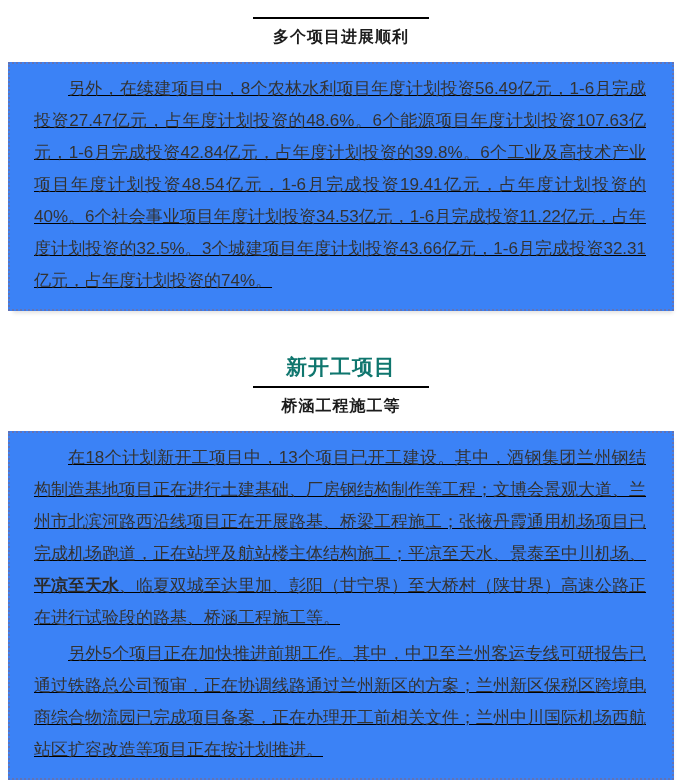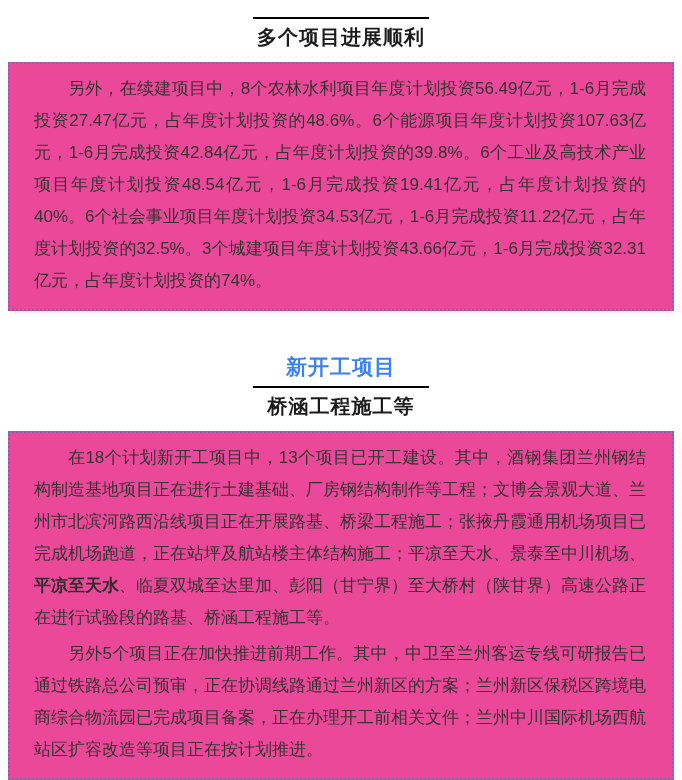--- a/index.html
+++ b/index.html
@@ -26,33 +26,34 @@
     line-height: 24px;
   }
   .title-underline {
     width: 176px;
     height: 2px;
     background: #000000;
     margin: 7px auto 6px auto;
   }
   .section-subtitle {
     text-align: center;
-    font-size: 20px;
+    font-size: 16px;
     font-weight: bold;
     color: #1c1c1c;
     letter-spacing: 1px;
     line-height: 24px;
   }
   .content-box {
     margin: 13px 8px 0 8px;
     border-width: 2px;
     border-style: dotted;
     padding: 9px 26px 12px 24px;
-    background: #ec4899;
+    background: #3b82f6;
     box-shadow: 2px 5px 4px -3px rgba(0,0,0,0.12);
+    text-decoration: underline;
   }
   .content-box p {
     font-size: 17px;
     line-height: 32px;
     color: #333333;
     text-align: justify;
     text-indent: 2em;
     margin: 0 0 4px 0;
   }
   .content-box p:last-child { margin-bottom: 0; }
@@ -65,21 +66,21 @@
 
   <div class="section">
     <div class="title-underline" style="background: rgb(0, 0, 0);"></div>
     <h3 class="section-subtitle">多个项目进展顺利</h3>
     <div class="content-box" style="border-color: rgb(98, 115, 181);">
         <p><span>另外，在续建项目中，8个农林水利项目年度计划投资56.49亿元，1-6月完成投资27.47亿元，占年度计划投资的48.6%。6个能源项目年度计划投资107.63亿元，1-6月完成投资42.84亿元，占年度计划投资的39.8%。6个工业及高技术产业项目年度计划投资48.54亿元，1-6月完成投资19.41亿元，占年度计划投资的40%。6个社会事业项目年度计划投资34.53亿元，1-6月完成投资11.22亿元，占年度计划投资的32.5%。3个城建项目年度计划投资43.66亿元，1-6月完成投资32.31亿元，占年度计划投资的74%。</span></p>
       </div>
   </div>
 
   <div class="section">
-    <h2 class="section-title" style="color: #3b82f6;">新开工项目</h2>
+    <h2 class="section-title" style="color: #0f766e;">新开工项目</h2>
     <div class="title-underline" style="background: rgb(0, 0, 0);"></div>
     <h3 class="section-subtitle">桥涵工程施工等</h3>
     <div class="content-box" style="border-color: rgb(98, 115, 181);">
         <p><span>在18个计划新开工项目中，13个项目已开工建设。其中，酒钢集团兰州钢结构制造基地项目正在进行土建基础、厂房钢结构制作等工程；文博会景观大道、兰州市北滨河路西沿线项目正在开展路基、桥梁工程施工；张掖丹霞通用机场项目已完成机场跑道，正在站坪及航站楼主体结构施工；平凉至天水、景泰至中川机场、</span><b>平凉至天水</b><span>、临夏双城至达里加、彭阳（甘宁界）至大桥村（陕甘界）高速公路正在进行试验段的路基、桥涵工程施工等。</span></p>
         <p><span>另外5个项目正在加快推进前期工作。其中，中卫至兰州客运专线可研报告已通过铁路总公司预审，正在协调线路通过兰州新区的方案；兰州新区保税区跨境电商综合物流园已完成项目备案，正在办理开工前相关文件；兰州中川国际机场西航站区扩容改造等项目正在按计划推进。</span></p>
       </div>
   </div>
 
 </div>
 

